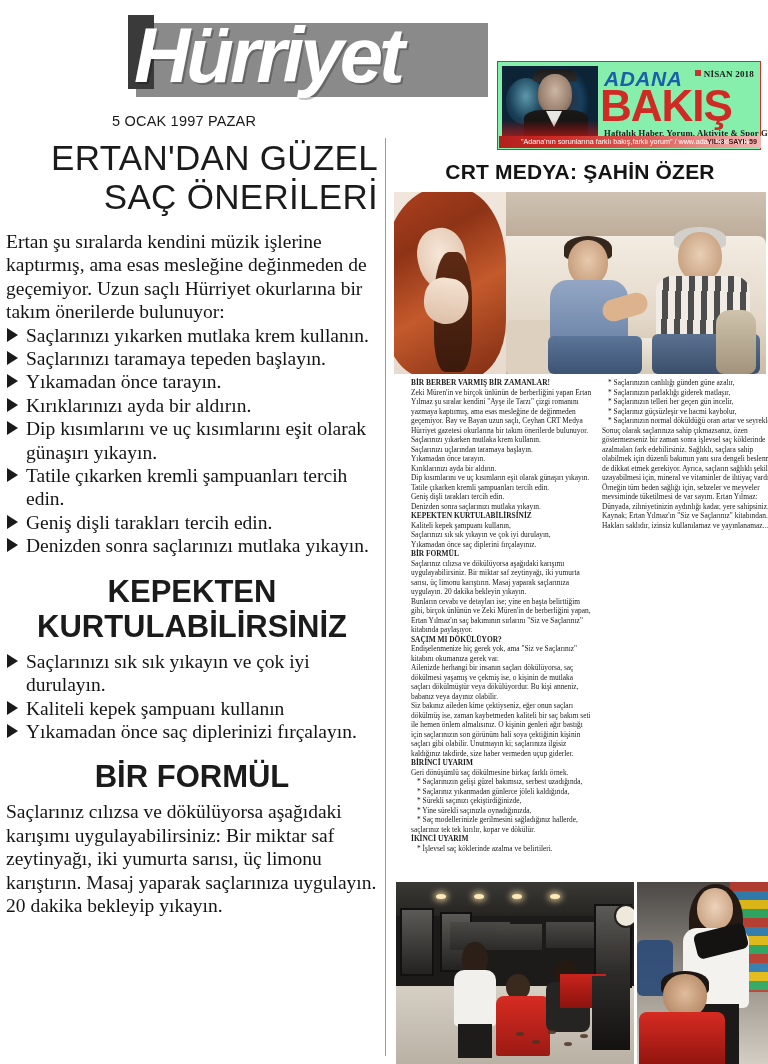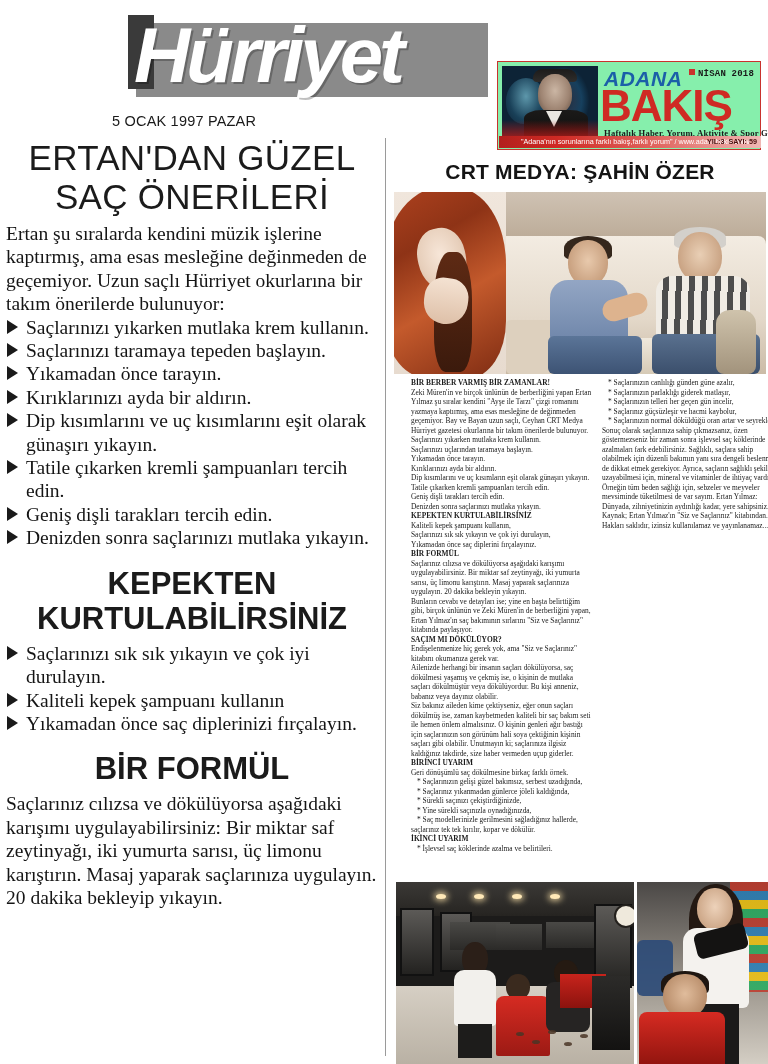--- a/index.html
+++ b/index.html
@@ -130,21 +130,21 @@
 
   .ab-adana{
     position:absolute;left:106px;top:6px;
     font-family:"Liberation Sans", sans-serif;
     font-weight:bold;font-style:italic;
     font-size:21px;line-height:21px;
     color:#1b5fa8;letter-spacing:.5px;
   }
   .ab-nisan{
     position:absolute;right:6px;top:7px;
-    font-family:Liberation Mono, monospace;
+    font-family:Liberation Serif, serif;
     font-weight:bold;font-size:9px;color:#1a1a1a;
     letter-spacing:.2px;
   }
   .ab-nisan .sq{
     display:inline-block;width:6px;height:6px;background:#c9322d;
     margin-right:3px;vertical-align:1px;
   }
   .ab-bakis{
     position:absolute;left:102px;top:22px;
     font-family:"Liberation Sans", sans-serif;
@@ -184,24 +184,24 @@
   }
 
   
   .left-col{
     position:absolute;left:6px;top:138px;width:372px;
   }
   .headline{
     font-family:"Liberation Sans", sans-serif;
     font-weight:normal;
     font-size:35px;line-height:39px;
-    text-align:center;
+    text-align:right;
     color:#1b1b1b;
     letter-spacing:.3px;
-    margin:0 0 6px 0;
+    margin:0 0 14px 0;
   }
   .subhead{
     font-family:"Liberation Sans", sans-serif;
     font-size:31px;line-height:35px;text-align:center;color:#1b1b1b;
     margin:16px 0 6px 0;
   }
   .body-text{
     font-family:"Liberation Serif", serif;
     font-size:19.5px;line-height:23.4px;
     color:#151515;

